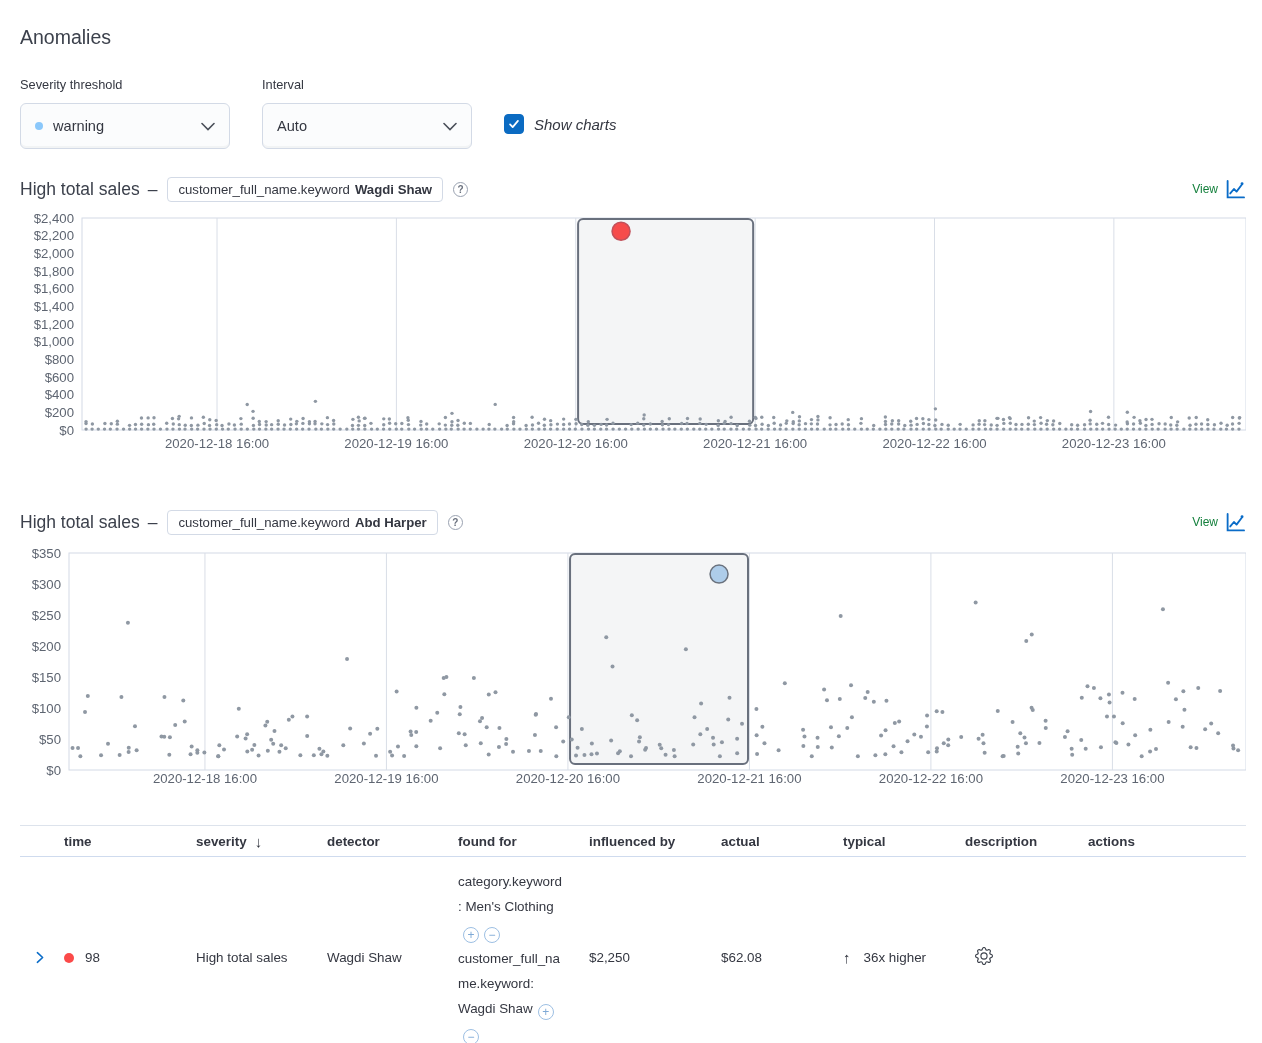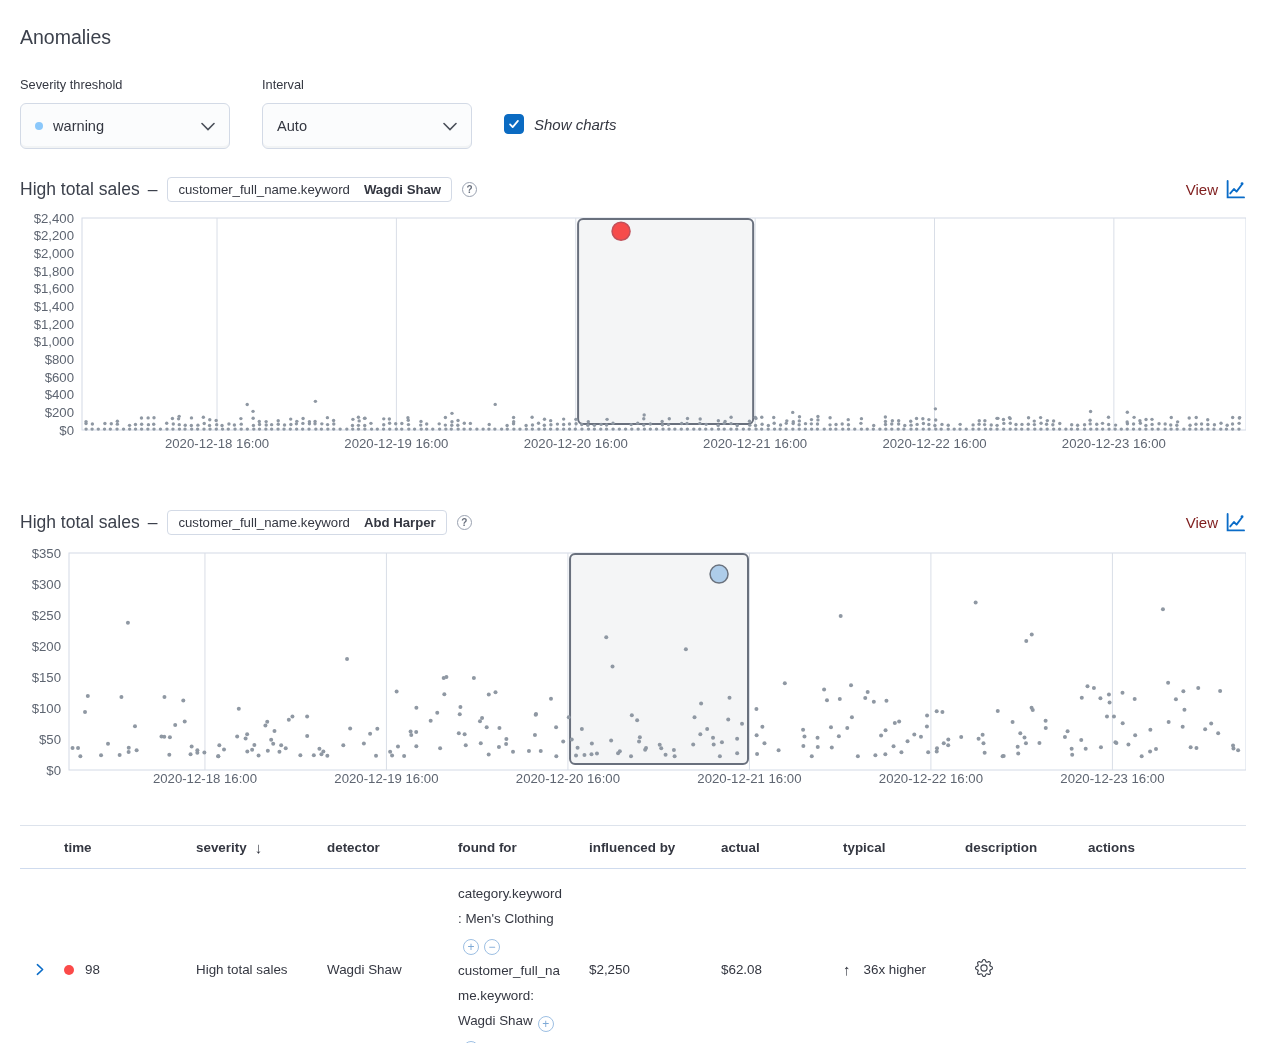--- a/index.html
+++ b/index.html
@@ -34,44 +34,44 @@
     display:inline-flex; align-items:center; justify-content:center; cursor:pointer; flex:none;
   }
   .checkbox-label { margin-left:10px; font-size:15px; color:#343741;font-style:italic; }
 
   .chart-header { position:absolute; left:20px; width:1226px; height:26px; display:flex; align-items:center; }
   .chart-header.h1 { top:176px; }
   .chart-header.h2 { top:509px; }
   .chart-title { font-size:17.5px; color:#3c414c; }
   .chart-dash { font-size:17.5px; color:#3c414c; margin:0 10px 0 8px; }
   .entity-badge {
-    display:inline-flex; align-items:center; gap:14px; height:25px; padding:0 10px;
+    display:inline-flex; align-items:center; gap:5px; height:25px; padding:0 10px;
     border:1px solid #d3dae6; border-radius:4px; background:#fff; font-size:13.2px; cursor:pointer;
   }
   .entity-badge b { font-weight:700; }
   .help-icon {
     width:15px; height:15px; border-radius:50%; border:1px solid #9aa2b1; color:#69707D;
     font-size:10px; font-weight:700; display:inline-flex; align-items:center; justify-content:center;
     margin-left:10px; cursor:pointer;
   }
   .flex-sp { flex:1; }
-  .view-link { font-size:15px; color:#7f1d1d; text-decoration:none; cursor:pointer; }
+  .view-link { font-size:12px; color:#15803d; text-decoration:none; cursor:pointer; }
   .view-icon { margin-left:7px; cursor:pointer; }
 
   .chart-svg { position:absolute; left:20px; }
   .chart-svg.c1 { top:210px; }
   .chart-svg.c2 { top:545px; }
   .tick { fill:#5e6571; font-size:13.2px; }
 
   .table { position:absolute; left:20px; top:825px; width:1226px; }
   .thead, .trow {
     display:grid;
     grid-template-columns:44px 132px 131px 131px 131px 132px 122px 122px 123px auto;
   }
-  .thead { border-top:1px solid #dde3ec; border-bottom:1px solid #cfdbee; align-items:center; height:44px; }
+  .thead { border-top:1px solid #dde3ec; border-bottom:1px solid #cfdbee; align-items:center; height:32px; }
   .th { font-size:13.4px; font-weight:700; color:#343741; padding-right:10px; display:flex; align-items:center; cursor:pointer; }
   .sort-arrow { font-size:15px; font-weight:400; margin-left:8px; color:#343741; }
   .trow { min-height:186px; align-items:center; }
   .td { font-size:13.4px; color:#343741; padding-right:14px; }
   .td-exp { display:flex; justify-content:flex-start; padding-left:13px; cursor:pointer; }
   .time-line { display:block; line-height:22px; }
   .sev-cell { display:flex; align-items:center; }
   .sev-marker { width:10px; height:10px; border-radius:50%; margin-right:11px; flex:none; }
   .inf-cell { padding:10px 26px 10px 0; line-height:25px; align-self:center; }
   .inf-entry { margin:2px 0; overflow-wrap:anywhere; }

